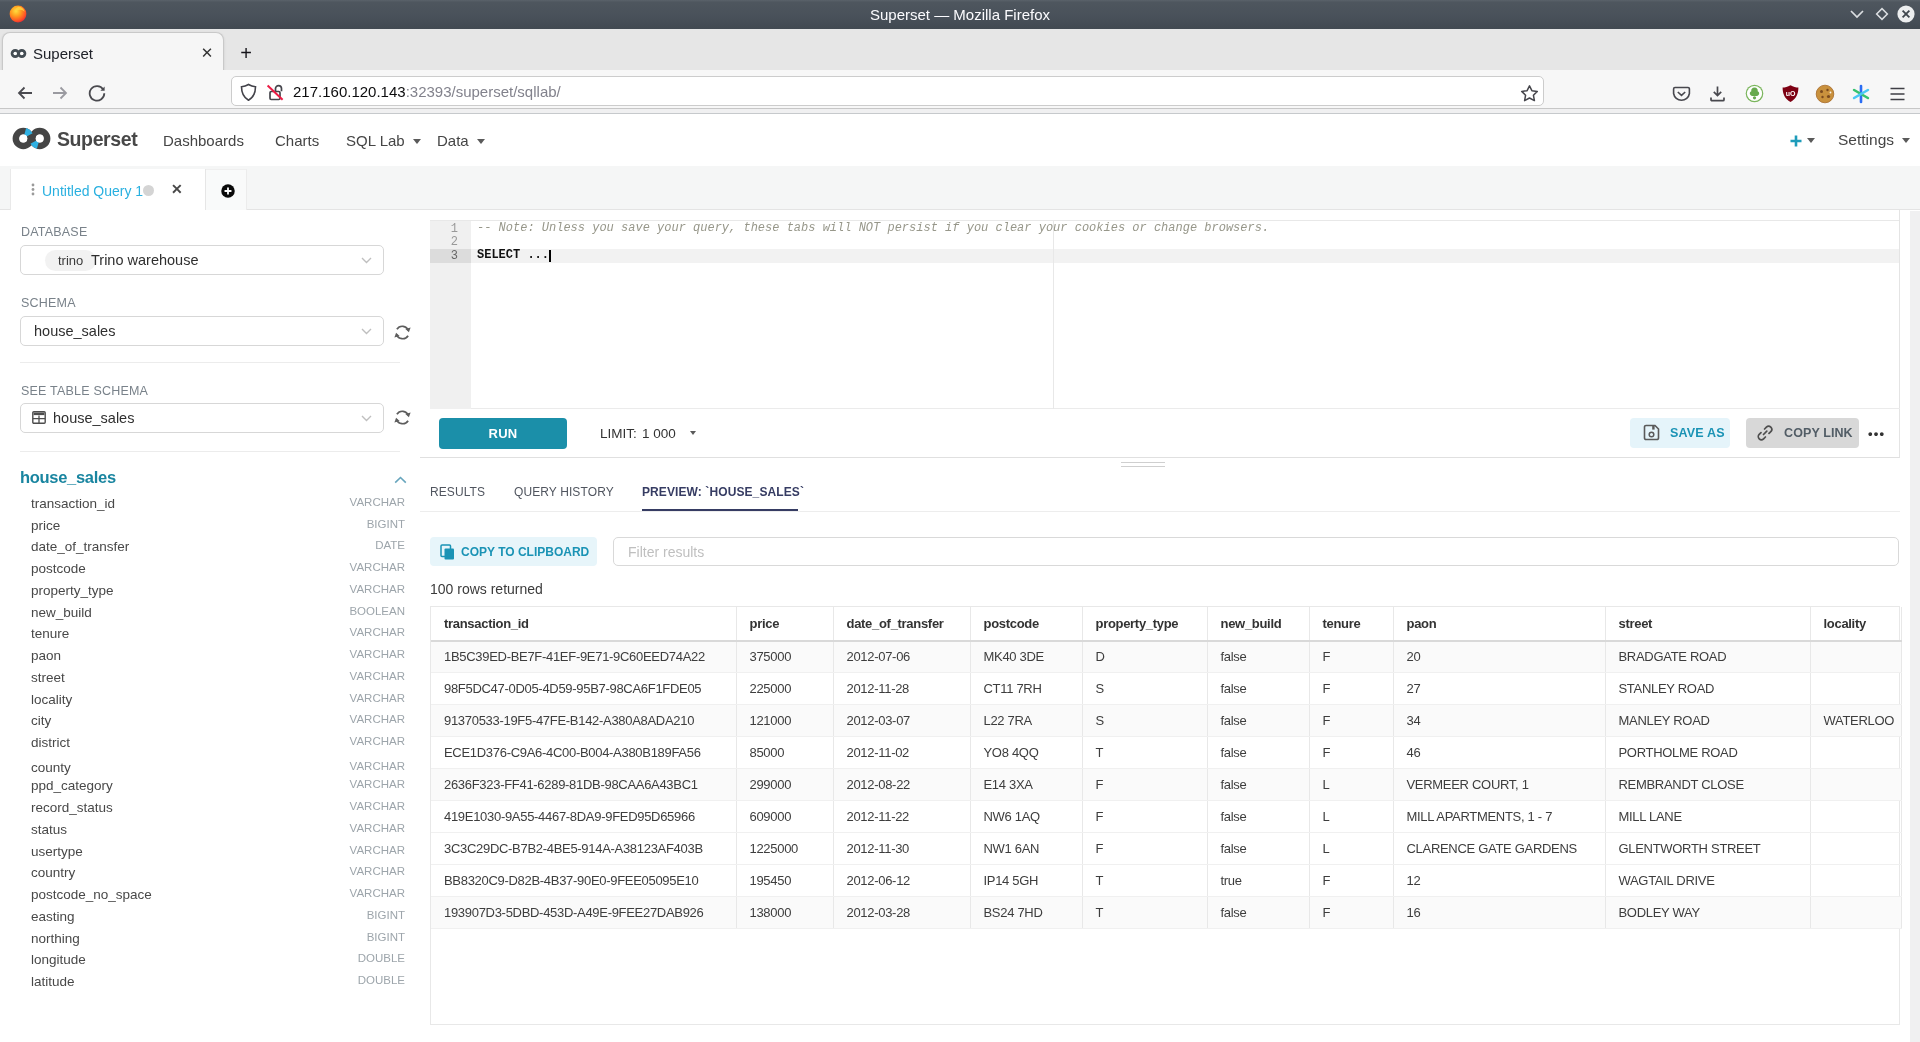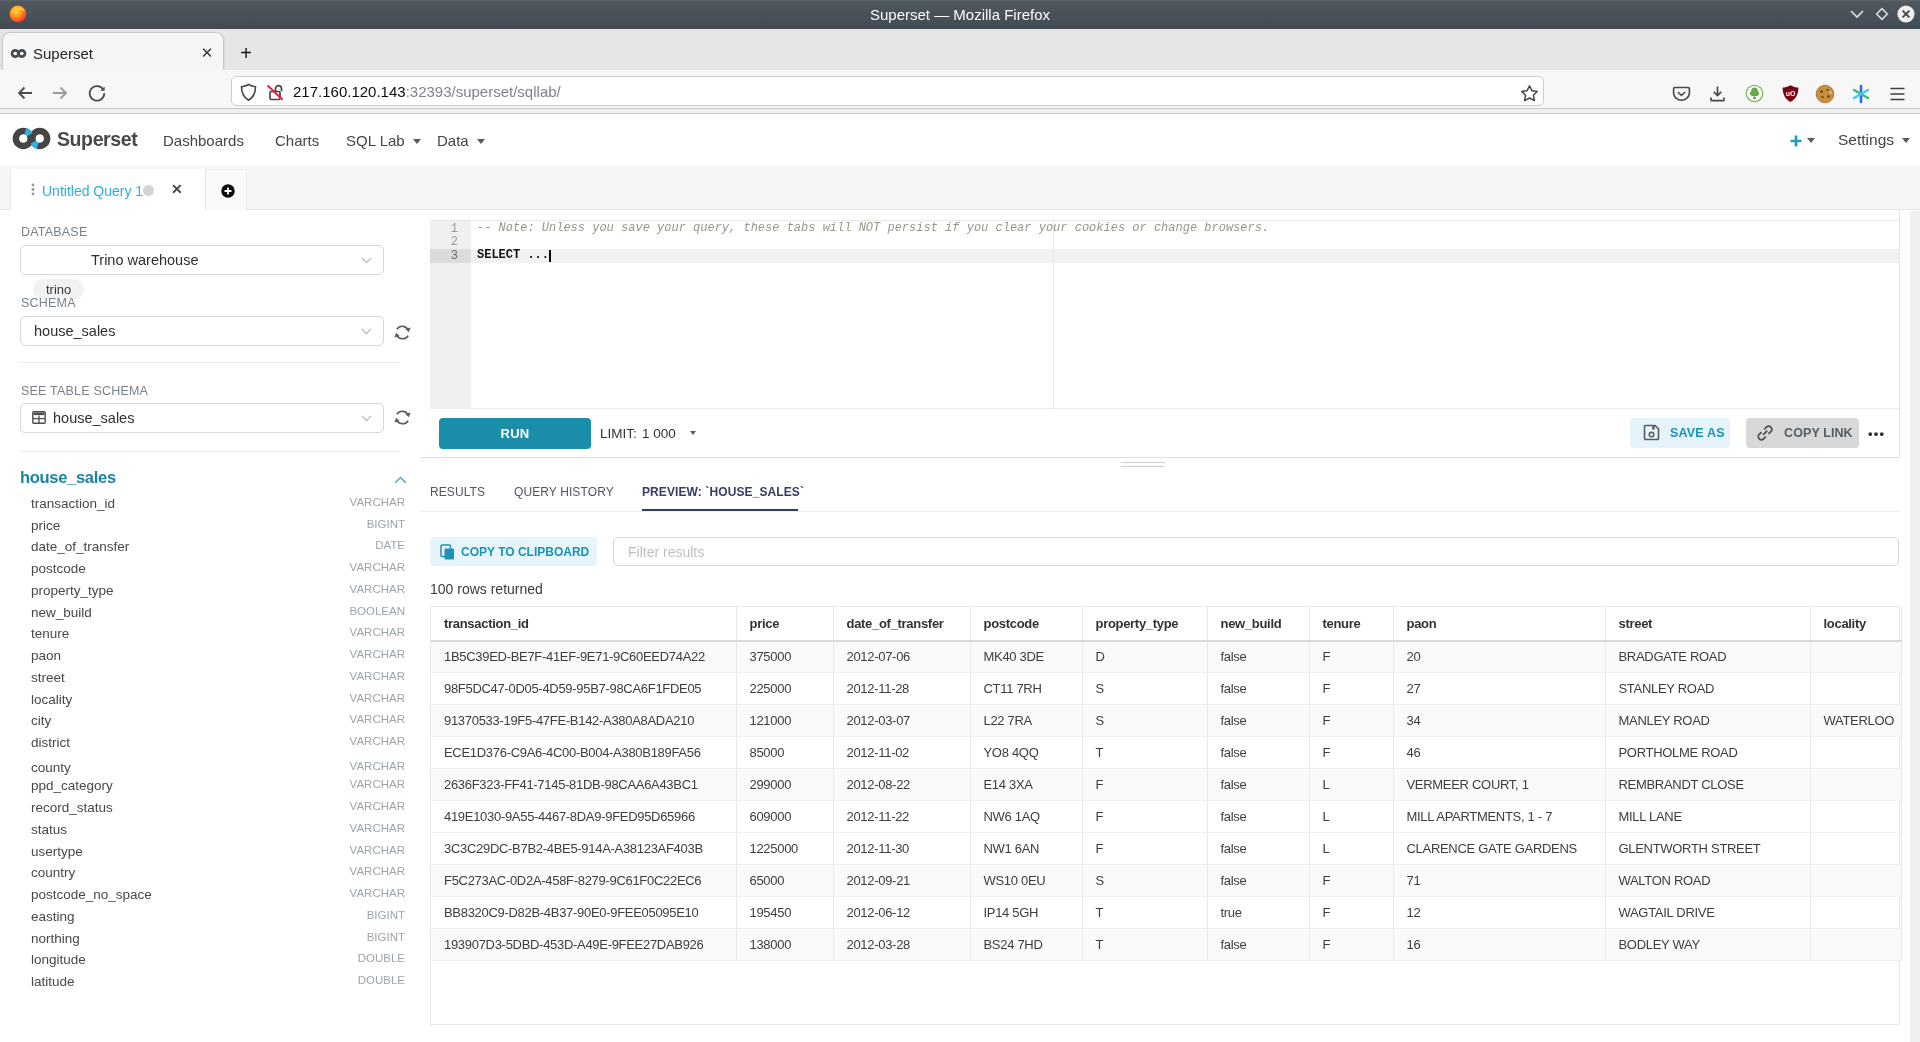--- a/index.html
+++ b/index.html
@@ -38,41 +38,41 @@
 #qtab-name { left:42px; top:183px; font-size:14px; color:#29b0e0; }
 #qtab-dot { left:143px; top:185px; width:11px; height:11px; border-radius:50%; background:#d4d4d4; }
 #qtab-x { left:171px; top:181px; font-size:14px; color:#484848; font-weight:bold; }
 #qplustab { left:206px; top:169px; width:41px; height:41px; background:#f9fafa; border-right:1px solid #ececec; border-top:1px solid #efefef; }
 
 
 #sidebar { left:0; top:210px; width:420px; height:832px; background:#fff; }
 .sb-label { left:21px; font-size:12.5px; color:#79828a; letter-spacing:0.2px; }
 .sb-select { left:20px; width:364px; height:30px; border:1px solid #d7d7d7; border-radius:5px; background:#fff; }
 .sb-hr { left:20px; width:380px; border-top:1px solid #ececec; }
-#trino-pill { left:12px; top:4px; position:absolute; background:#f2f2f2; border-radius:11px; height:21px; line-height:21px; padding:0 13px; font-size:13px; color:#3b3b3b;margin-top:29px; }
+#trino-pill { left:24px; top:4px; position:absolute; background:#f2f2f2; border-radius:11px; height:21px; line-height:21px; padding:0 13px; font-size:13px; color:#3b3b3b; }
 .selv { position:absolute; font-size:14.5px; color:#2f2f2f; }
 #hs-title { left:20px; top:468px; font-size:16.5px; font-weight:bold; color:#1985a0; letter-spacing:-0.3px; }
 .colrow { left:31px; width:374px; height:21.73px; font-size:13.5px; color:#484848; }
 .coltype { float:right; font-size:11.5px; color:#9da5ab; }
 
 
 #edwrap { left:430px; top:210px; width:1470px; height:248px; background:#fff; border-right:1px solid #e4e4e4; }
 #gutter { left:430px; top:220px; width:41px; height:189px; background:#f0f0f0; border-top:1px solid #e8e8e8; }
 .gnum { position:absolute; right:13px; font-family:"Liberation Mono",monospace; font-size:12px; color:#999; }
 #ed-topline { left:471px; top:220px; width:1428px; height:1px; background:#e8e8e8; }
 #activeline { left:471px; top:248.9px; width:1428px; height:13.7px; background:#f2f2f2; }
 #g3 { left:430px; top:248.9px; width:41px; height:13.7px; background:#dcdcdc; }
 #printmargin { left:1053px; top:221px; width:1px; height:188px; background:#e8e8e8; }
 #edcomment { left:477px; top:221.5px; font-family:"Liberation Mono",monospace; font-size:12px; line-height:13.66px; font-style:italic; color:#97978a; white-space:pre; }
 #edselect { left:477px; top:248.8px; font-family:"Liberation Mono",monospace; font-size:12px; line-height:13.66px; font-weight:bold; color:#111; white-space:pre; }
 #cursor { left:549px; top:249.5px; width:2px; height:12.5px; background:#000; }
 
 
 #edtoolbar { left:420px; top:409px; width:1480px; height:49px; background:#fff; border-bottom:1px solid #e0e0e0; border-right:1px solid #e4e4e4; }
-#runbtn { left:439px; top:418px; width:152px; height:31px; background:#1b8fa9; border-radius:4px; color:#fff; font-size:13px; font-weight:bold; text-align:center; line-height:31px; letter-spacing:0.3px; }
+#runbtn { left:439px; top:418px; width:128px; height:31px; background:#1b8fa9; border-radius:4px; color:#fff; font-size:13px; font-weight:bold; text-align:center; line-height:31px; letter-spacing:0.3px; }
 #limitlbl { left:600px; top:426px; font-size:13.5px; color:#333; }
 #limitval { left:642px; top:426px; font-size:13.5px; color:#333; }
 #saveas { left:1630px; top:418px; width:100px; height:30px; background:#e5f4fa; border-radius:4px; }
 #saveas span { position:absolute; left:40px; top:8px; font-size:12.5px; font-weight:bold; color:#1a93b5; letter-spacing:0.2px; white-space:nowrap; }
 #copylink { left:1746px; top:418px; width:113px; height:30px; background:#d8d8d8; border-radius:4px; }
 #copylink span { position:absolute; left:38px; top:8px; font-size:12.5px; font-weight:bold; color:#525d66; letter-spacing:0.1px; white-space:nowrap; }
 #moredots { left:1868px; top:426px; font-size:13px; color:#333; font-weight:bold; letter-spacing:1.2px; }
 
 
 #south { left:420px; top:459px; width:1500px; height:583px; background:#fff; }
@@ -291,21 +291,21 @@
           <td>2012-11-02</td>
           <td>YO8 4QQ</td>
           <td>T</td>
           <td>false</td>
           <td>F</td>
           <td>46</td>
           <td>PORTHOLME ROAD</td>
           <td></td>
         </tr>
         <tr class="odd">
-          <td>2636F323-FF41-7145-81DB-98CAA6A43BC1</td>
+          <td>2636F323-FF41-6289-81DB-98CAA6A43BC1</td>
           <td>299000</td>
           <td>2012-08-22</td>
           <td>E14 3XA</td>
           <td>F</td>
           <td>false</td>
           <td>L</td>
           <td>VERMEER COURT, 1</td>
           <td>REMBRANDT CLOSE</td>
           <td></td>
         </tr>
@@ -324,32 +324,20 @@
         <tr class="even">
           <td>3C3C29DC-B7B2-4BE5-914A-A38123AF403B</td>
           <td>1225000</td>
           <td>2012-11-30</td>
           <td>NW1 6AN</td>
           <td>F</td>
           <td>false</td>
           <td>L</td>
           <td>CLARENCE GATE GARDENS</td>
           <td>GLENTWORTH STREET</td>
-          <td></td>
-        </tr>
-        <tr class="odd">
-          <td>F5C273AC-0D2A-458F-8279-9C61F0C22EC6</td>
-          <td>65000</td>
-          <td>2012-09-21</td>
-          <td>WS10 0EU</td>
-          <td>S</td>
-          <td>false</td>
-          <td>F</td>
-          <td>71</td>
-          <td>WALTON ROAD</td>
           <td></td>
         </tr>
         <tr class="even">
           <td>BB8320C9-D82B-4B37-90E0-9FEE05095E10</td>
           <td>195450</td>
           <td>2012-06-12</td>
           <td>IP14 5GH</td>
           <td>T</td>
           <td>true</td>
           <td>F</td>

